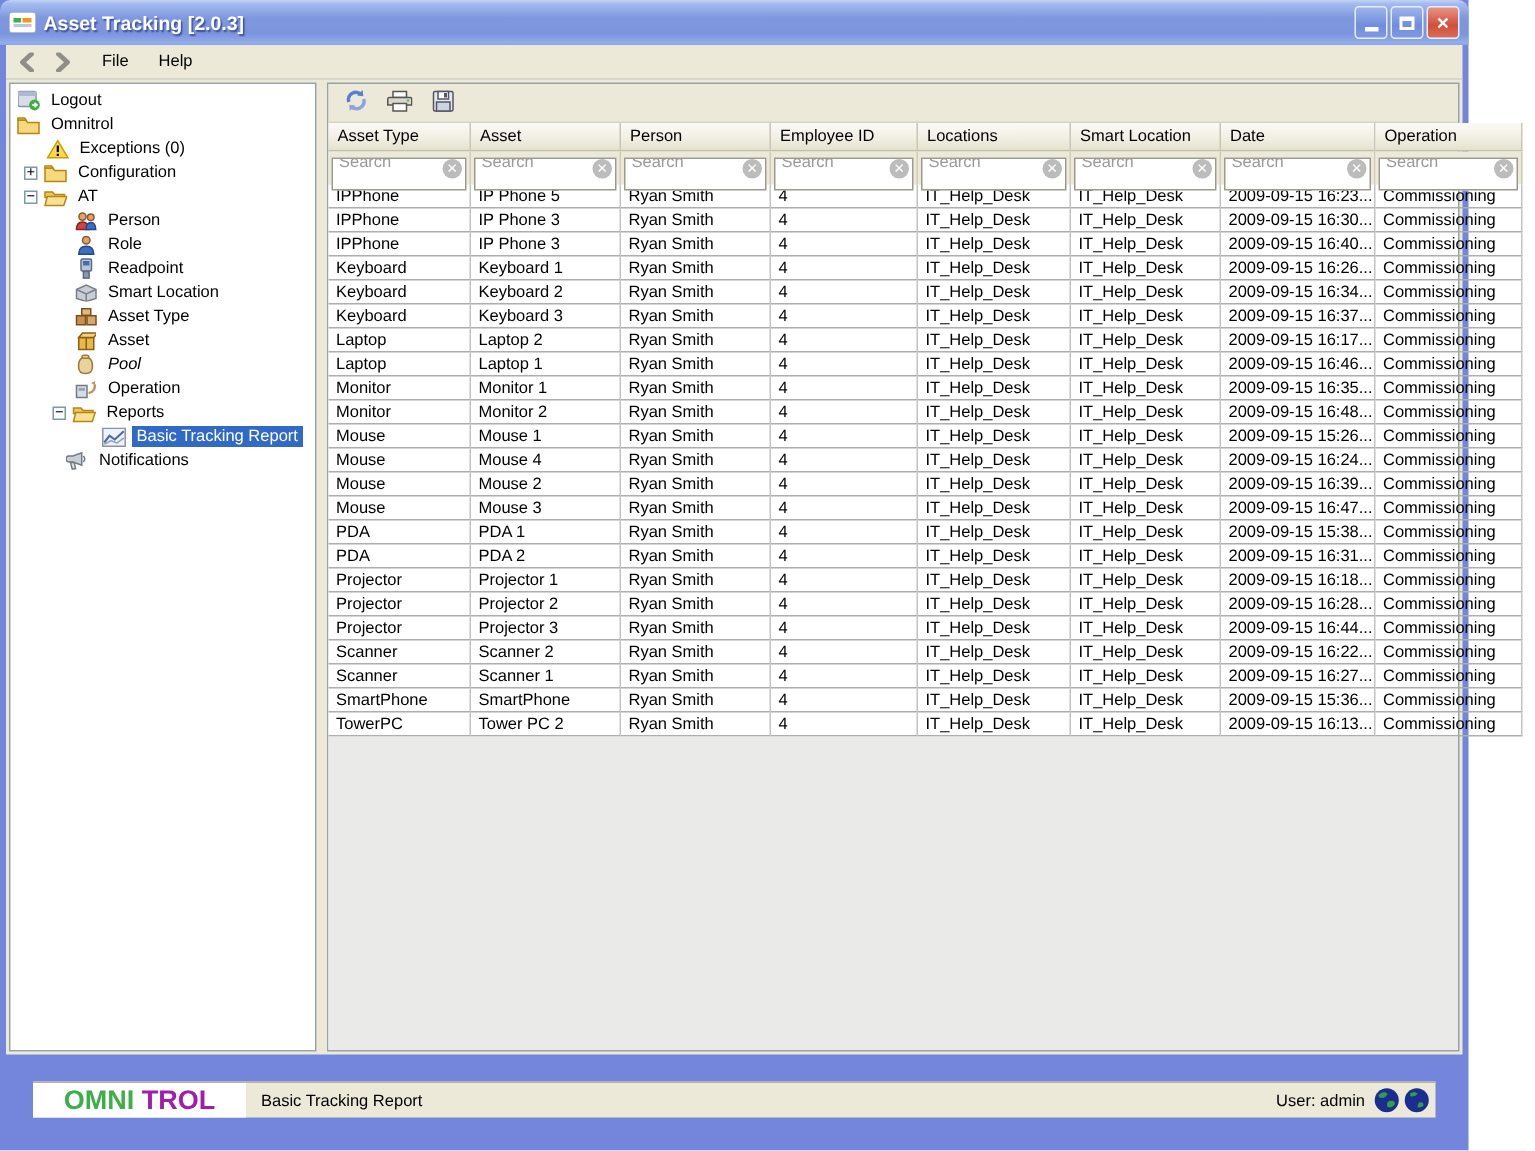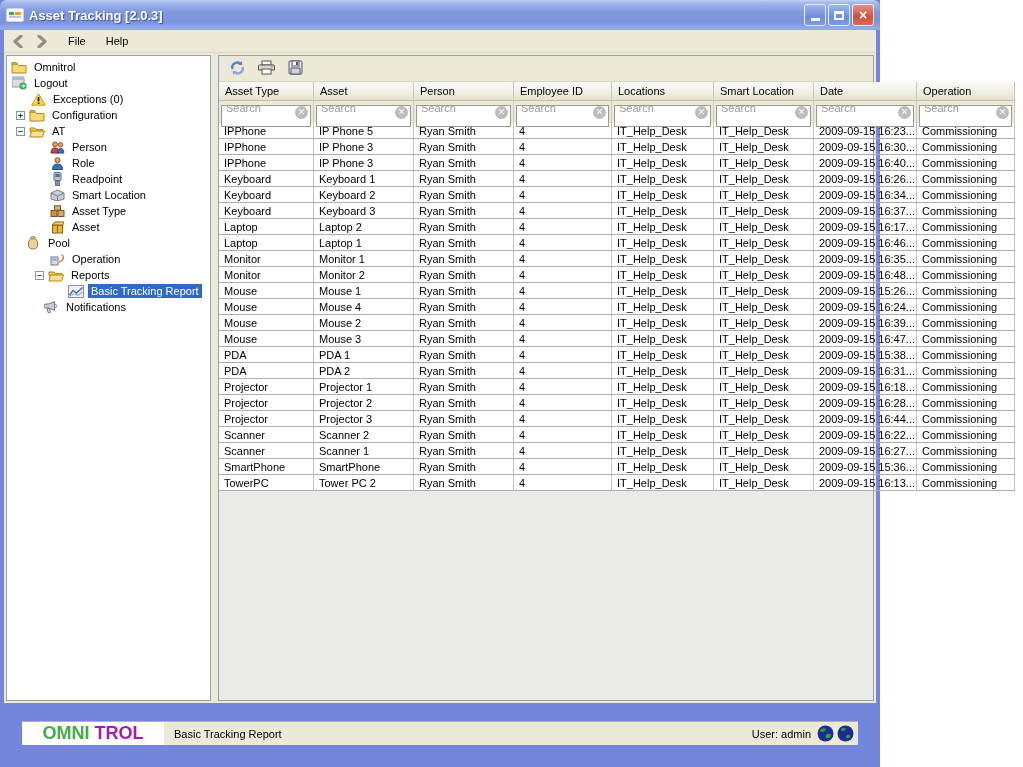--- a/index.html
+++ b/index.html
@@ -1,17 +1,17 @@
 <!DOCTYPE html>
 <html><head>
 <meta charset="utf-8">
 <style>
   * { margin:0; padding:0; box-sizing:border-box; }
   html,body { width:1023px; height:767px; font-family:"Liberation Sans","DejaVu Sans",sans-serif; font-size:11px; color:#000; }
-  .window { width:880px; height:767px; background:#7486dc; padding:0 4px 4px 4px; display:flex; flex-direction:column; }
+  .window { width:979px; height:767px; background:#7486dc; padding:0 4px 4px 4px; display:flex; flex-direction:column; }
 
   
   .titlebar { height:30px; margin:0 -4px; border-radius:7px 7px 0 0;
     background:linear-gradient(to bottom,#c3d3f5 0%,#a5bcef 8%,#7e97de 40%,#7b94dc 75%,#93ade9 95%,#8aa4e4 100%);
     display:flex; align-items:center; padding:0 6px; }
   .app-icon { width:18px; height:14px; margin-right:5px; }
   .title-text { color:#fff; font-weight:bold; font-size:13px; text-shadow:1px 1px 1px #3a4f9a; flex:1; }
   .win-btns { display:flex; gap:2px; }
   .win-btn { width:22px; height:22px; border-radius:3px; border:1px solid #e6edfb;
     background:linear-gradient(to bottom,#9db4ec,#6f8ddd 60%,#7f9ae2); display:flex; align-items:center; justify-content:center; }
@@ -104,38 +104,38 @@
       </svg>
     </div>
     <span class="menu-item">File</span>
     <span class="menu-item">Help</span>
   </div>
 
   <div class="content">
     <div class="tree-panel" id="tree">
         <div class="tree-item" style="padding-left: 4px;">
           <span class="ticon">
-            <svg width="16" height="13" viewBox="0 0 16 13">
-              <path d="M1 3 h5 l1.4 1.6 H15 v7.4 H1 Z" fill="#f5d97e" stroke="#b8860b"></path>
-              <path d="M1 3 v-1.4 h4.4 l1 1.4 Z" fill="#f5d97e" stroke="#b8860b"></path>
-            </svg>
-          </span>
-          <span class="tlabel">Omnitrol</span>
-        </div>
-        <div class="tree-item" style="padding-left: 4px;">
-          <span class="ticon">
             <svg width="15" height="14" viewBox="0 0 15 14">
               <rect x="0" y="1" width="12" height="10" rx="1" fill="#d8dde8" stroke="#8a93a8"></rect>
               <rect x="0" y="1" width="12" height="3" fill="#aebad0"></rect>
               <circle cx="11" cy="10" r="3.6" fill="#3fae49"></circle>
               <path d="M9.4 10 h3 M11 8.6 l1.6 1.4 -1.6 1.4" stroke="#fff" stroke-width="1.1" fill="none"></path>
             </svg>
           </span>
           <span class="tlabel">Logout</span>
         </div>
+        <div class="tree-item" style="padding-left: 4px;">
+          <span class="ticon">
+            <svg width="16" height="13" viewBox="0 0 16 13">
+              <path d="M1 3 h5 l1.4 1.6 H15 v7.4 H1 Z" fill="#f5d97e" stroke="#b8860b"></path>
+              <path d="M1 3 v-1.4 h4.4 l1 1.4 Z" fill="#f5d97e" stroke="#b8860b"></path>
+            </svg>
+          </span>
+          <span class="tlabel">Omnitrol</span>
+        </div>
         <div class="tree-item" style="padding-left: 23px;">
           <span class="ticon">
             <svg width="15" height="13" viewBox="0 0 15 13">
               <path d="M7.5 0.8 L14.3 12.2 H0.7 Z" fill="#ffd84d" stroke="#c8a000"></path>
               <rect x="6.8" y="4" width="1.5" height="4.4" fill="#000"></rect>
               <rect x="6.8" y="9.5" width="1.5" height="1.5" fill="#000"></rect>
             </svg>
           </span>
           <span class="tlabel">Exceptions (0)</span>
         </div>
@@ -212,21 +212,21 @@
         <div class="tree-item" style="padding-left: 42px;">
           <span class="ticon">
             <svg width="13" height="13" viewBox="0 0 13 13">
               <rect x="1.5" y="4" width="10" height="8" fill="#e8b84c" stroke="#8a6010"></rect>
               <path d="M1.5 4 L4 1 h10 l-2.5 3Z" fill="#f4d07a" stroke="#8a6010"></path>
               <path d="M6.5 4 V12" stroke="#8a6010"></path>
             </svg>
           </span>
           <span class="tlabel">Asset</span>
         </div>
-        <div class="tree-item" style="padding-left: 18px;">
+        <div class="tree-item" style="padding-left: 42px; font-style: italic;">
           <span class="ticon">
             <svg width="12" height="14" viewBox="0 0 12 14">
               <path d="M4 2.5 Q3 1 4.8 0.8 L7 0.8 Q8.8 1 8 2.5 Q11 4 10.6 9 Q10.4 13 6 13 Q1.6 13 1.4 9 Q1 4 4 2.5Z" fill="#e8d49a" stroke="#9a7b3a"></path>
               <path d="M4 2.8 h4" stroke="#9a7b3a"></path>
             </svg>
           </span>
           <span class="tlabel">Pool</span>
         </div>
         <div class="tree-item" style="padding-left: 42px;">
           <span class="ticon">

